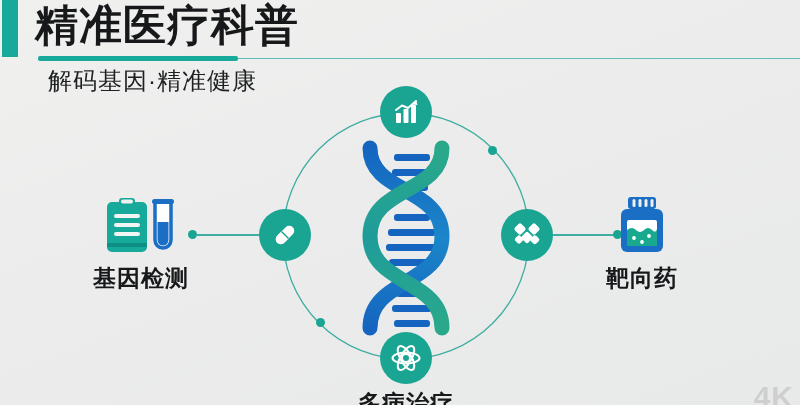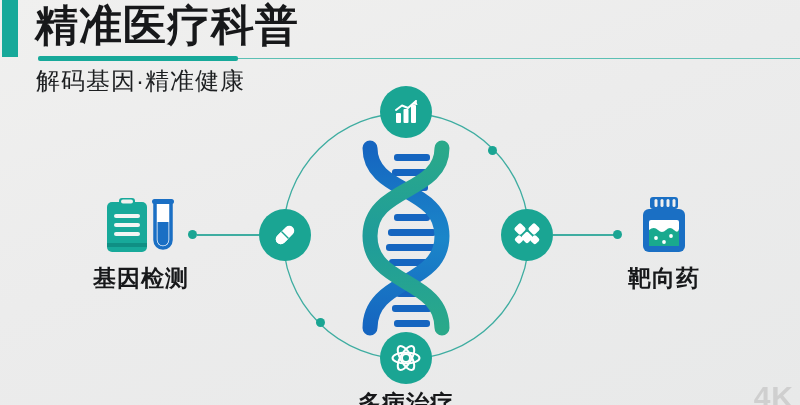--- a/index.html
+++ b/index.html
@@ -49,21 +49,21 @@
   #title-rule-thin {
     position: absolute;
     left: 238px;
     top: 58px;
     width: 562px;
     height: 1px;
     background: #5cc0b4;
   }
   #subtitle {
     position: absolute;
-    left: 36px;
+    left: 48px;
     top: 64px;
     font-size: 24px;
     font-weight: 400;
     color: #1d1f21;
     line-height: 34px;
     letter-spacing: 1px;
     white-space: nowrap;
   }
 
   
@@ -274,21 +274,21 @@
           <rect x="14" y="47" width="40" height="4" fill="#0f8f84"></rect>
 
           <path d="M62 6 h16 v38 a8 8 0 0 1 -16 0 z" fill="#ffffff" stroke="#1a6fc4" stroke-width="3.5" stroke-linejoin="round"></path>
           <path d="M64.5 26 h11 v18 a5.5 5.5 0 0 1 -11 0 z" fill="#1a6fc4"></path>
           <rect x="59" y="3" width="22" height="5" rx="2.5" fill="#1a6fc4"></rect>
         </svg>
       </div>
       <div class="side-label">基因检测</div>
     </div>
 
-    <div class="side-item" style="left:579px;top:192px;">
+    <div class="side-item" style="left:557px;top:192px;">
       <div class="art">
         <svg width="80" height="58" viewBox="0 0 80 58">
           <rect x="26" y="1" width="28" height="12" rx="3" fill="#1a6fc4"></rect>
           <g fill="#f0f0ef">
             <rect x="30.5" y="3" width="3" height="8" rx="1.5"></rect>
             <rect x="36.5" y="3" width="3" height="8" rx="1.5"></rect>
             <rect x="42.5" y="3" width="3" height="8" rx="1.5"></rect>
             <rect x="48.5" y="3" width="3" height="8" rx="1.5"></rect>
           </g>
           <rect x="19" y="13" width="42" height="43" rx="6" fill="#1a6fc4"></rect>

